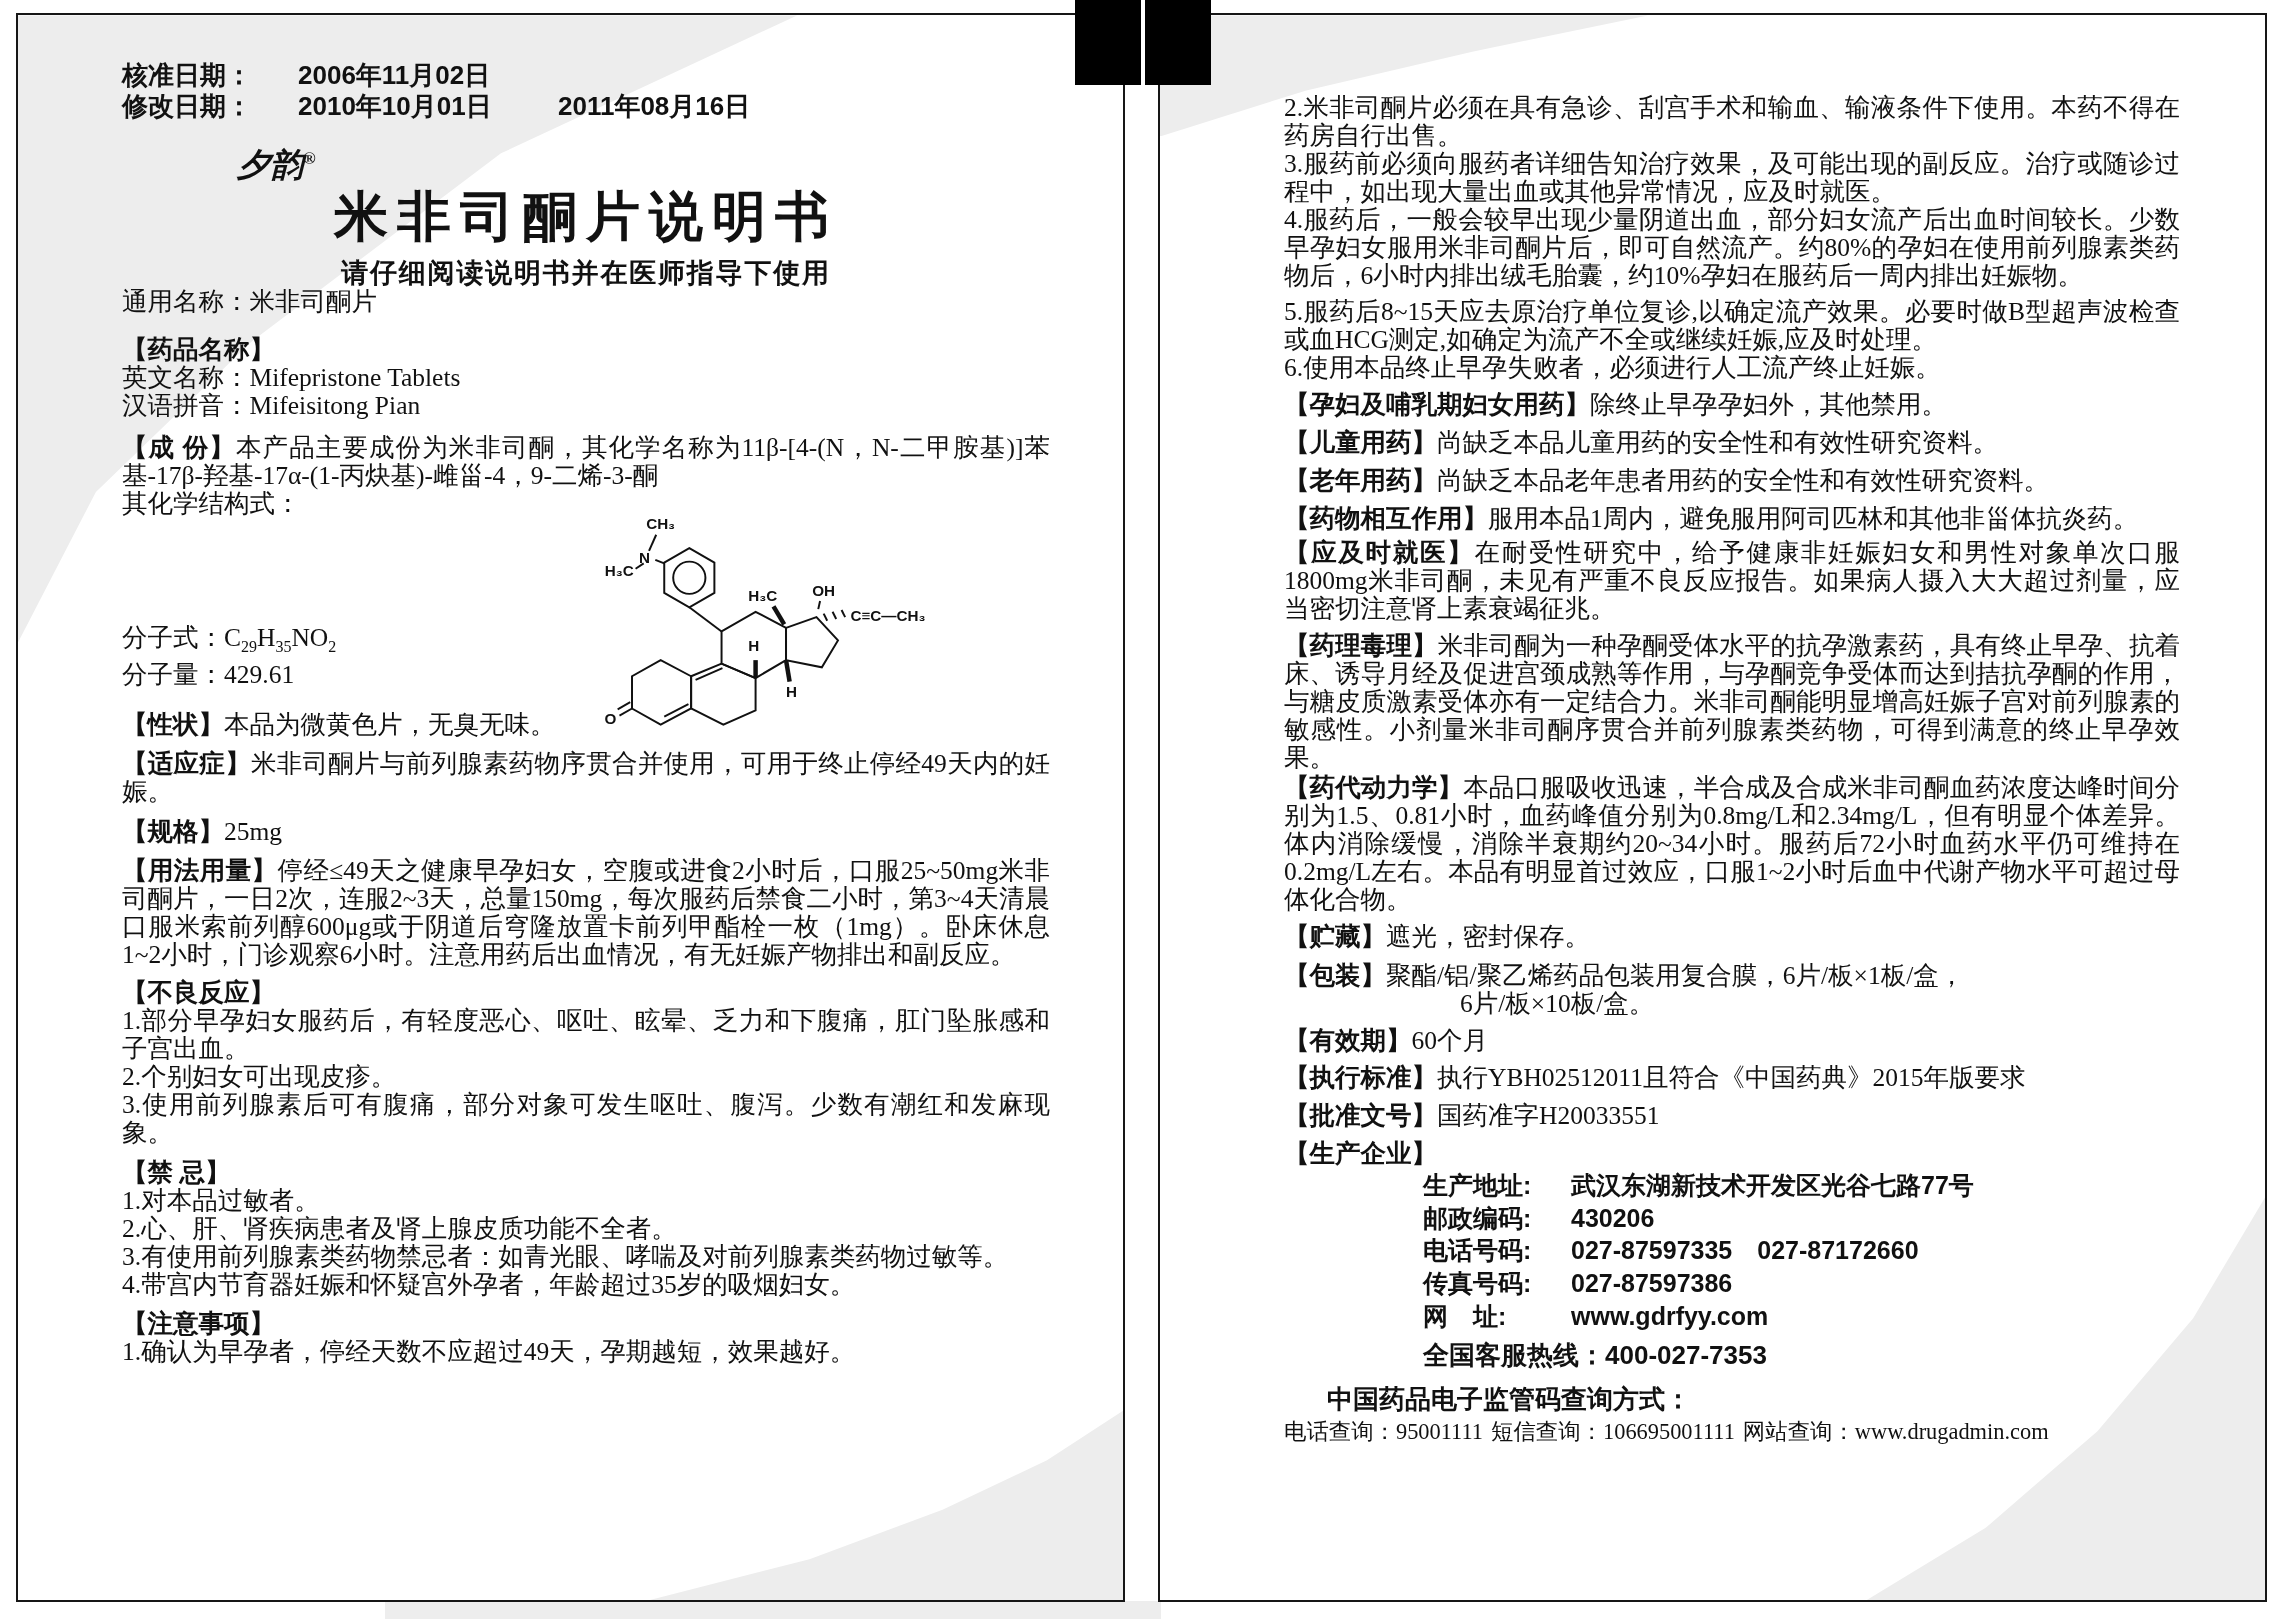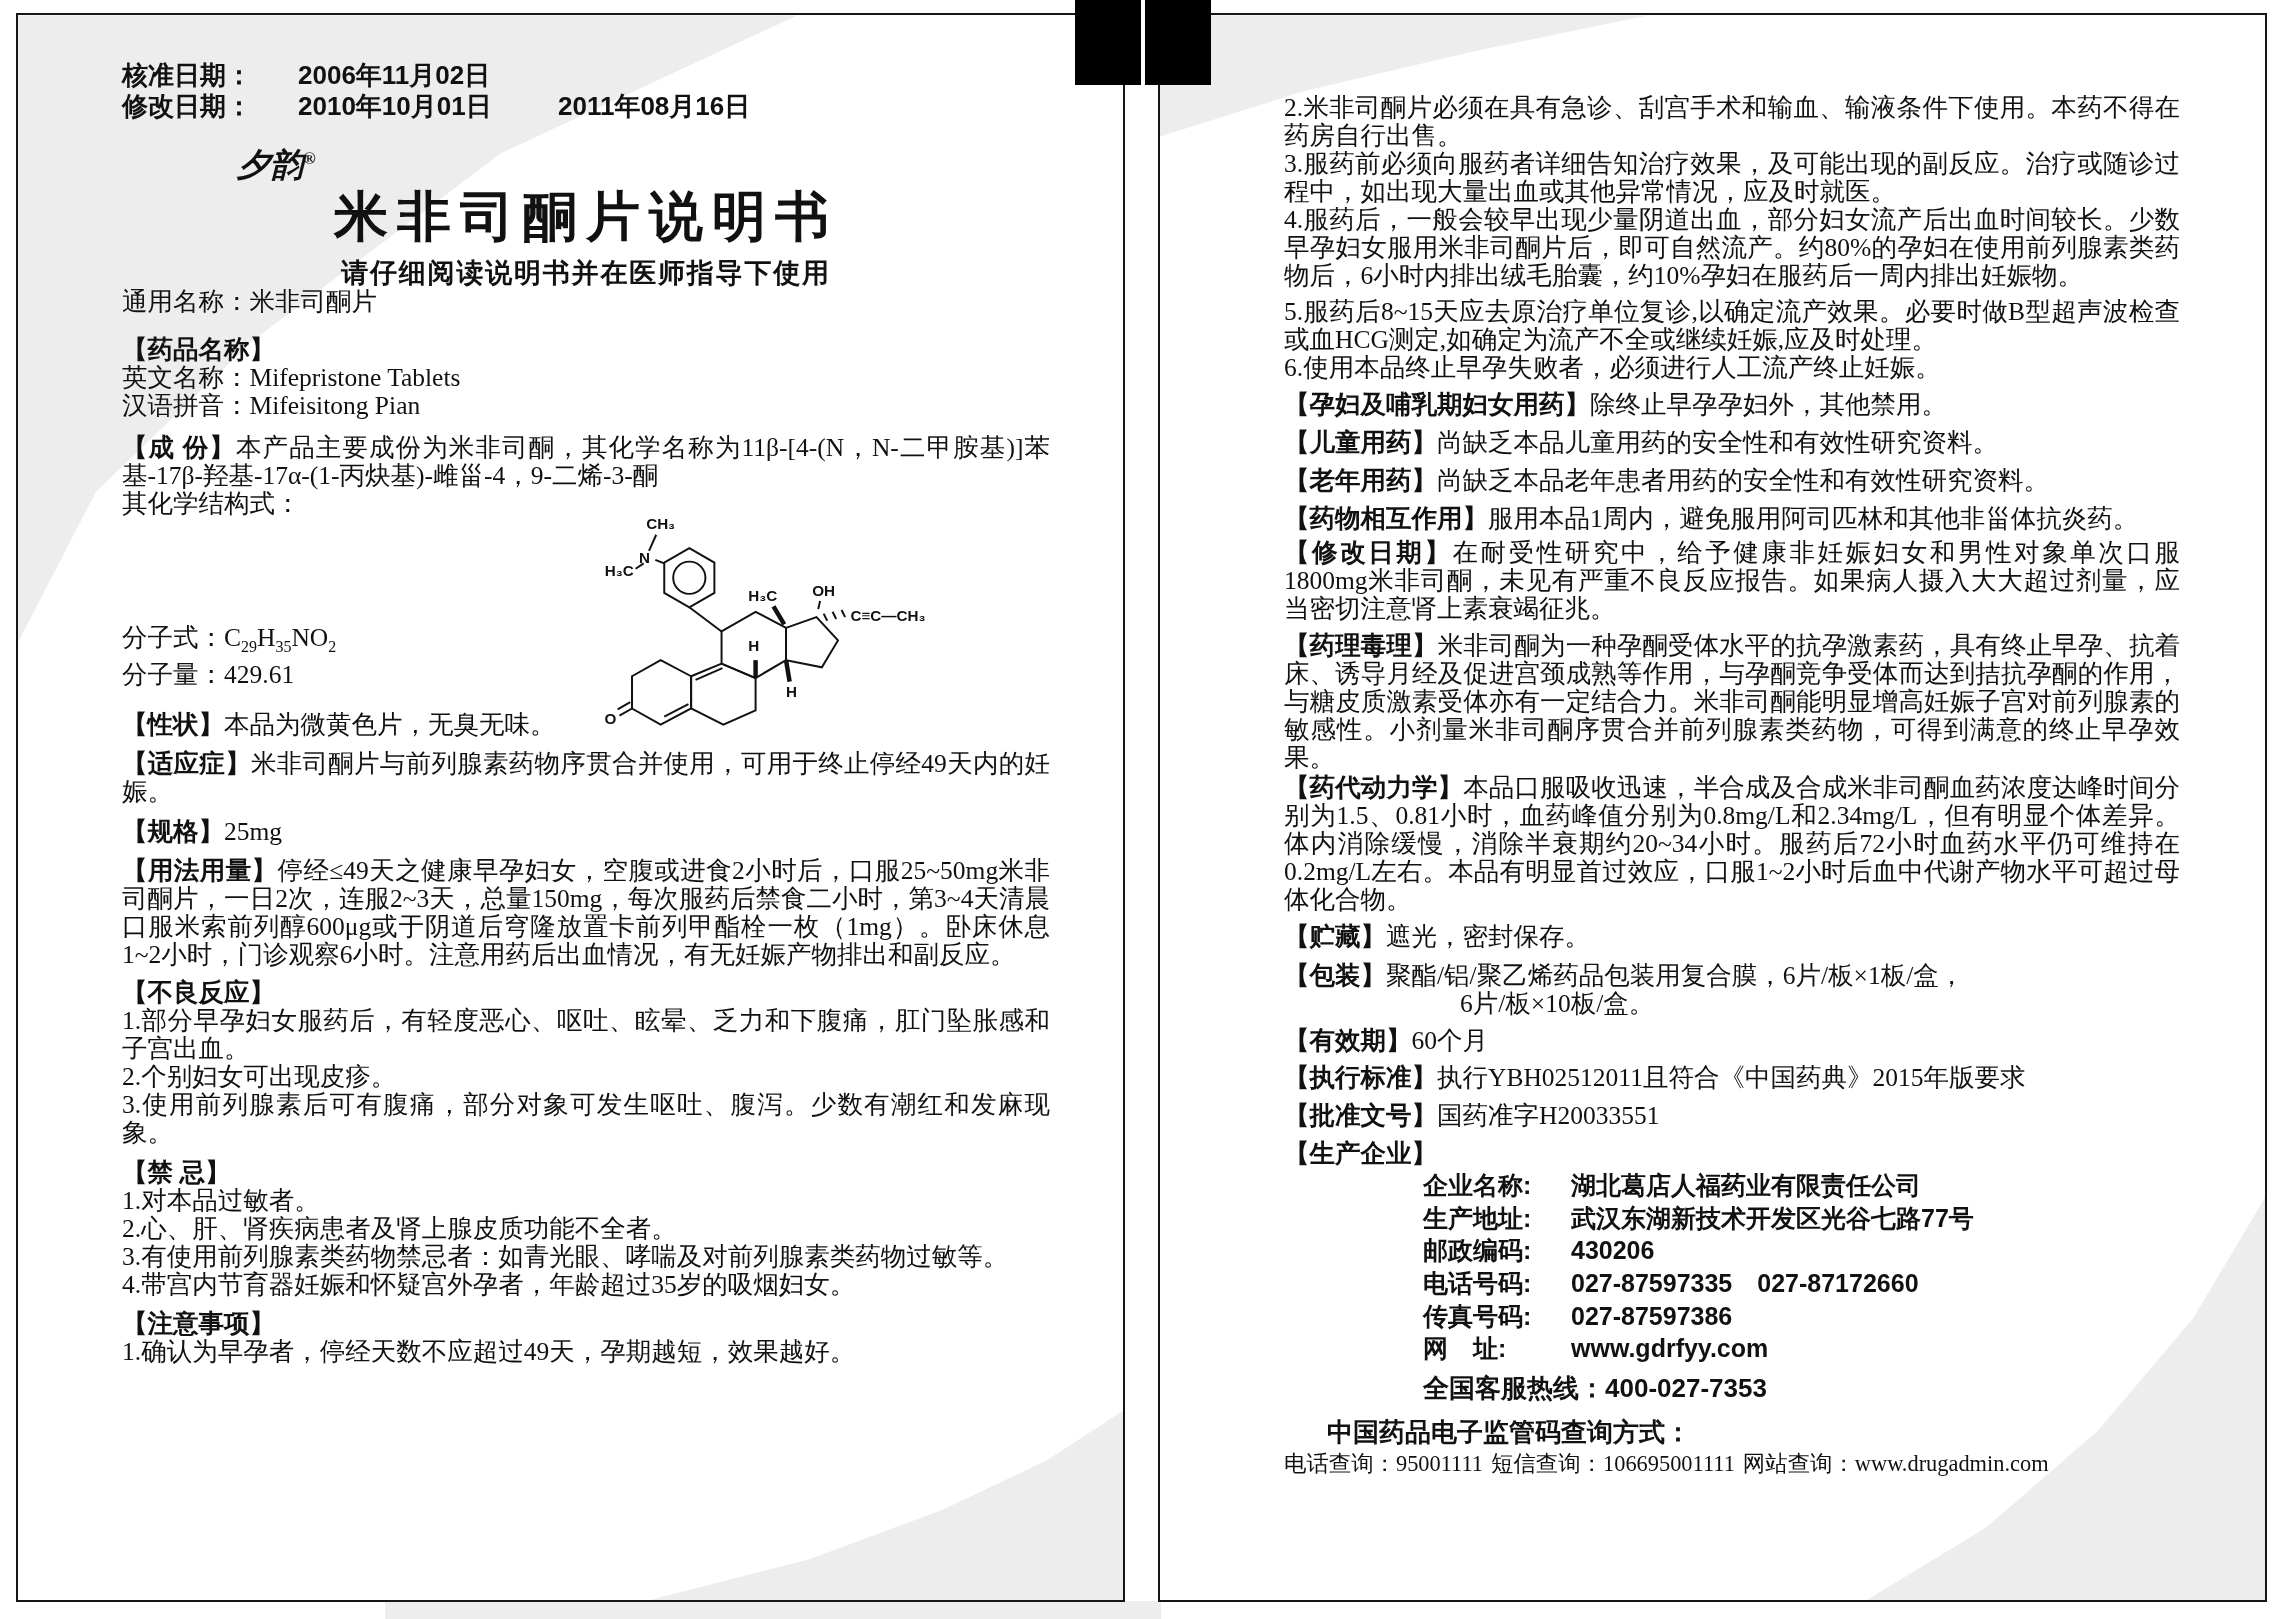--- a/index.html
+++ b/index.html
@@ -150,36 +150,32 @@
       <p class="body-p" style="margin-top:79px;">2.米非司酮片必须在具有急诊、刮宫手术和输血、输液条件下使用。本药不得在药房自行出售。</p>
       <p class="body-p">3.服药前必须向服药者详细告知治疗效果，及可能出现的副反应。治疗或随诊过程中，如出现大量出血或其他异常情况，应及时就医。</p>
       <p class="body-p">4.服药后，一般会较早出现少量阴道出血，部分妇女流产后出血时间较长。少数早孕妇女服用米非司酮片后，即可自然流产。约80%的孕妇在使用前列腺素类药物后，6小时内排出绒毛胎囊，约10%孕妇在服药后一周内排出妊娠物。</p>
       <p class="body-p" style="margin-top:7.2px;">5.服药后8~15天应去原治疗单位复诊,以确定流产效果。必要时做B型超声波检查或血HCG测定,如确定为流产不全或继续妊娠,应及时处理。</p>
       <p class="body-p">6.使用本品终止早孕失败者，必须进行人工流产终止妊娠。</p>
 
       <p class="body-p" style="margin-top:9.9px;"><span class="hd">【孕妇及哺乳期妇女用药】</span><span>除终止早孕孕妇外，其他禁用。</span></p>
       <p class="body-p" style="margin-top:9.9px;"><span class="hd">【儿童用药】</span><span>尚缺乏本品儿童用药的安全性和有效性研究资料。</span></p>
       <p class="body-p" style="margin-top:9.9px;"><span class="hd">【老年用药】</span><span>尚缺乏本品老年患者用药的安全性和有效性研究资料。</span></p>
       <p class="body-p" style="margin-top:9.9px;"><span class="hd">【药物相互作用】</span><span>服用本品1周内，避免服用阿司匹林和其他非甾体抗炎药。</span></p>
-      <p class="body-p" style="margin-top:5.4px;"><span class="hd">【修改日期】</span><span>在耐受性研究中，给予健康非妊娠妇女和男性对象单次口服1800mg米非司酮，未见有严重不良反应报告。如果病人摄入大大超过剂量，应当密切注意肾上素衰竭征兆。</span></p>
+      <p class="body-p" style="margin-top:5.4px;"><span class="hd">【应及时就医】</span><span>在耐受性研究中，给予健康非妊娠妇女和男性对象单次口服1800mg米非司酮，未见有严重不良反应报告。如果病人摄入大大超过剂量，应当密切注意肾上素衰竭征兆。</span></p>
       <p class="body-p" style="margin-top:9.9px;"><span class="hd">【药理毒理】</span><span>米非司酮为一种孕酮受体水平的抗孕激素药，具有终止早孕、抗着床、诱导月经及促进宫颈成熟等作用，与孕酮竞争受体而达到拮抗孕酮的作用，与糖皮质激素受体亦有一定结合力。米非司酮能明显增高妊娠子宫对前列腺素的敏感性。小剂量米非司酮序贯合并前列腺素类药物，可得到满意的终止早孕效果。</span></p>
       <p class="body-p" style="margin-top:1.8px;"><span class="hd">【药代动力学】</span><span>本品口服吸收迅速，半合成及合成米非司酮血药浓度达峰时间分别为1.5、0.81小时，血药峰值分别为0.8mg/L和2.34mg/L，但有明显个体差异。体内消除缓慢，消除半衰期约20~34小时。服药后72小时血药水平仍可维持在0.2mg/L左右。本品有明显首过效应，口服1~2小时后血中代谢产物水平可超过母体化合物。</span></p>
       <p class="body-p" style="margin-top:9px;"><span class="hd">【贮藏】</span><span>遮光，密封保存。</span></p>
       <p class="body-p" style="margin-top:10.7px;"><span class="hd">【包装】</span><span>聚酯/铝/聚乙烯药品包装用复合膜，6片/板×1板/盒，</span></p>
       <p class="body-p indent-pack">6片/板×10板/盒。</p>
       <p class="body-p" style="margin-top:9px;"><span class="hd">【有效期】</span><span>60个月</span></p>
       <p class="body-p" style="margin-top:9px;"><span class="hd">【执行标准】</span><span>执行YBH02512011且符合《中国药典》2015年版要求</span></p>
       <p class="body-p" style="margin-top:9.9px;"><span class="hd">【批准文号】</span><span>国药准字H20033551</span></p>
 
       <p class="body-p hd" style="margin-top:9.9px;">【生产企业】</p>
       <div class="mfg-row">
-          <span class="mfg-label">企业名称:</span>
-          <span>湖北葛店人福药业有限责任公司</span>
-        </div>
-      <div class="mfg-row">
           <span class="mfg-label">生产地址:</span>
           <span>武汉东湖新技术开发区光谷七路77号</span>
         </div>
       <div class="mfg-row">
           <span class="mfg-label">邮政编码:</span>
           <span>430206</span>
         </div>
       <div class="mfg-row">
           <span class="mfg-label">电话号码:</span>
           <span>027-87597335　027-87172660</span>

